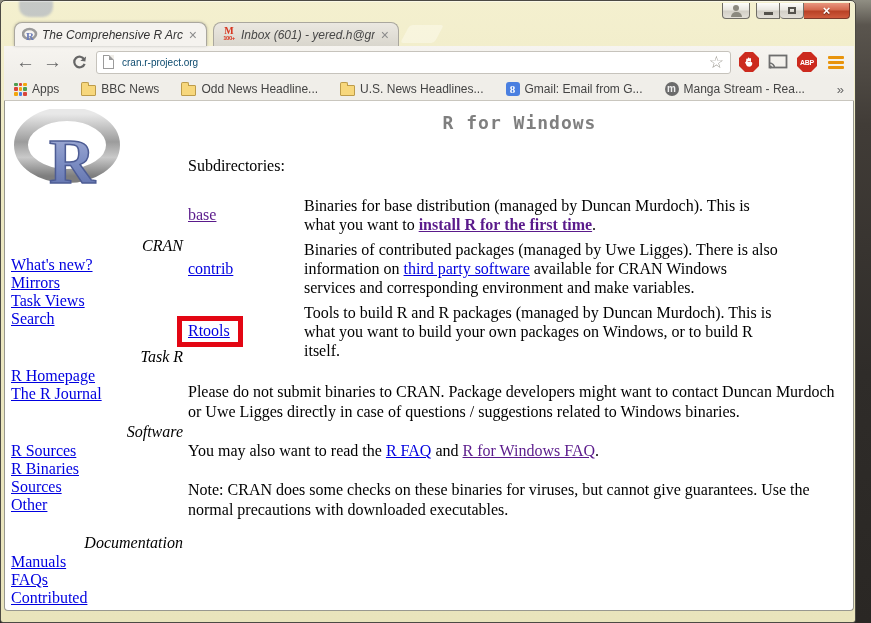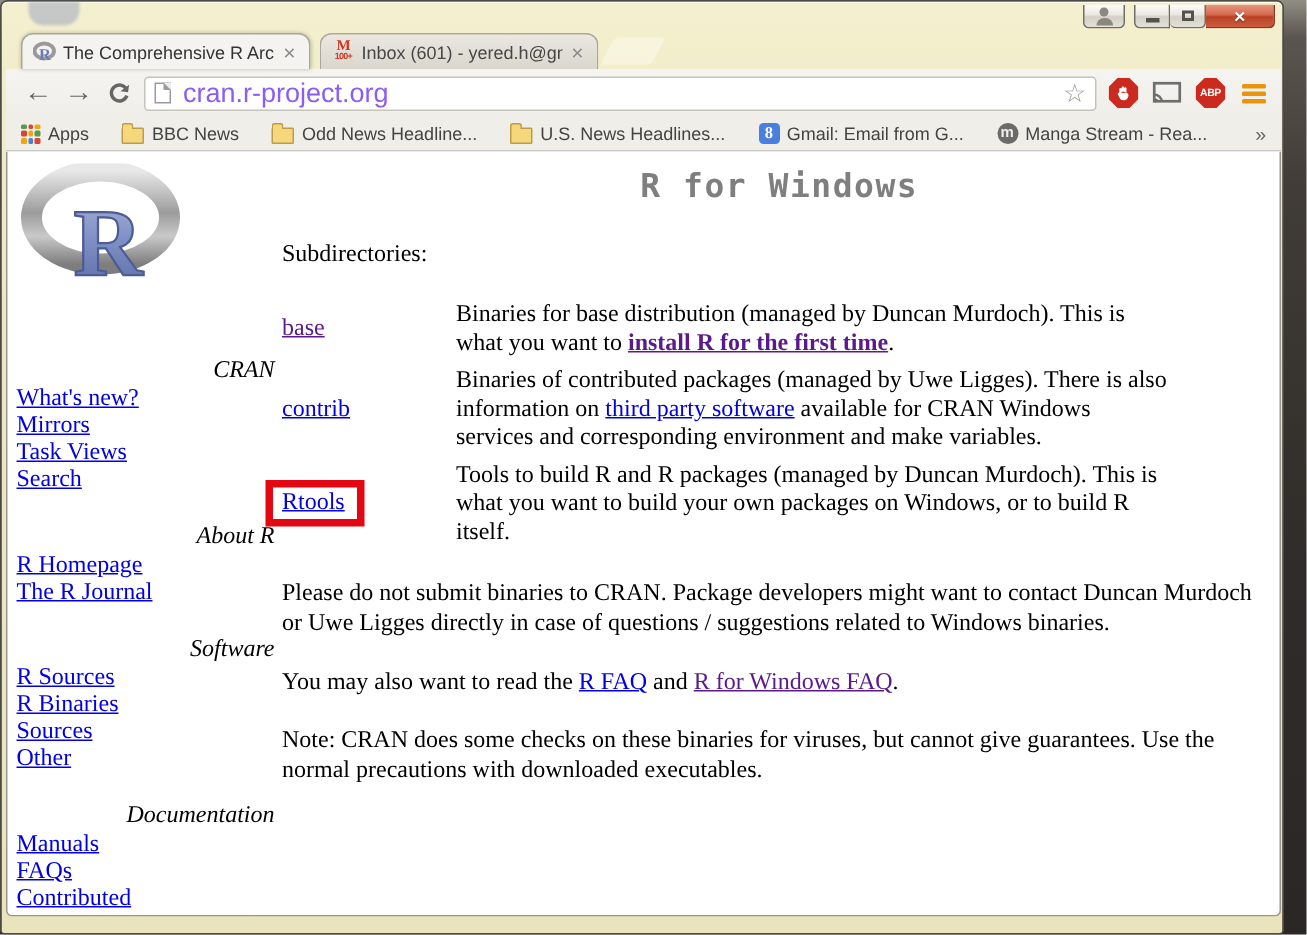--- a/index.html
+++ b/index.html
@@ -45,21 +45,21 @@
   
   .tabstrip { position:absolute; left:0; top:21px; width:100%; height:24px; }
   .tab {
     position:absolute; top:0; height:24px; border-radius:8px 8px 0 0;
     display:flex; align-items:center; padding:0 7px; font-size:12px; color:#333;
     border:1px solid #aaa79e; border-bottom:none; cursor:default;
   }
   .tab-active { left:13px; width:193px; background:#f5f3ef; z-index:3;
     box-shadow:0 0 3px rgba(0,0,0,.25); }
   .tab-inactive { left:212px; width:186px; background:linear-gradient(180deg,#ebe8e1,#d9d6cd); color:#474747; }
-  .tab-title { flex:1; white-space:nowrap; overflow:hidden; margin:0 4px; }
+  .tab-title { flex:1; white-space:nowrap; overflow:hidden; margin:0 4px;font-style:italic; }
   .tab-close { color:#8b8b8b; font-size:14px; line-height:12px; padding:0 2px; cursor:default; }
   .newtab-btn { position:absolute; left:404px; top:3px; width:34px; height:18px;
     background:rgba(252,250,235,.55); transform:skewX(-28deg); border-radius:3px; }
 
   
   .fav { width:16px; height:16px; position:relative; flex:0 0 16px; }
   .fav-r svg { display:block; }
   .fav-gmail { display:flex; flex-direction:column; align-items:center; }
   .gmail-m { color:#d7351f; font-weight:bold; font-size:10px; line-height:8px; font-family:"Liberation Serif",serif; }
   .gmail-badge { color:#d7351f; font-size:6px; font-weight:bold; line-height:7px; letter-spacing:-0.5px; }
@@ -72,21 +72,21 @@
   }
   .nav-ico { font-size:19px; font-weight:bold; color:#666; width:27px; text-align:center; cursor:default; }
   .reload-ico { width:26px; display:flex; justify-content:center; cursor:default; }
   .urlbox {
     flex:1; height:23px; background:#fff; border:1px solid #c6c3bc; border-radius:3px;
     display:flex; align-items:center; padding:0 6px; margin:0 8px 0 4px;
   }
   .doc-ico { width:11px; height:14px; background:#fff; border:1px solid #9b9b9b; position:relative; margin-right:8px; }
   .doc-ico:before { content:""; position:absolute; right:-1px; top:-1px; border-style:solid;
     border-width:0 5px 5px 0; border-color:transparent #f0eee9 #9b9b9b transparent; }
-  .url-text { flex:1; font-size:18px; color:#8b5cf6; }
+  .url-text { flex:1; font-size:10px; color:#0c4a6e; }
   .star-ico { color:#9b9890; font-size:17px; line-height:17px; cursor:default; }
   .ext-row { display:flex; align-items:center; gap:9px; }
   .octagon { width:20px; height:20px; background:#cc2a1e;
     clip-path:polygon(30% 0,70% 0,100% 30%,100% 70%,70% 100%,30% 100%,0 70%,0 30%);
     display:flex; align-items:center; justify-content:center; cursor:default; }
   .abp-txt { color:#fff; font-size:7px; font-weight:bold; letter-spacing:-0.3px; }
   .cast-ico { cursor:default; display:flex; }
   .menu-ico { display:flex; flex-direction:column; gap:2px; cursor:default; padding:2px; }
   .menu-bar { width:16px; height:3px; background:#e8940c; border-radius:1px; }
 
@@ -123,21 +123,21 @@
 
   .sidebar { position:absolute; left:6px; top:6px; width:172px; }
   .r-logo { margin:2px 0 0 2px; }
   .side-sec { margin-top:20px; }
   .side-sec.first { margin-top:42px; }
   .side-head { font-style:italic; margin-bottom:1px;text-align:right; }
   .side-link { display:block; line-height:18px; }
 
   .main { position:absolute; left:183px; top:4px; width:663px; }
   .page-title { text-align:center; font-family:"DejaVu Sans Mono", monospace;
-    font-weight:bold; font-size:22px; color:#7f7f7f; letter-spacing:1px; margin-top:7px; }
+    font-weight:bold; font-size:18px; color:#7f7f7f; letter-spacing:1px; margin-top:7px; }
   .subdirs { margin-top:24px; }
   .dir-table { border-collapse:collapse; margin-top:18px; }
   .dir-table td { vertical-align:middle; padding:3px 0; }
   .td-link { width:116px; }
   .td-desc { width:474px; line-height:19px; }
   .red-box { display:inline-block; border:5px solid #e30613; padding:1px 8px 2px 6px; margin-left:-11px; }
   .para { margin-top:19px; line-height:20px; }
   .b-link { font-weight:bold;text-align:center; }
 </style>
 </head>
@@ -289,21 +289,21 @@
 
         <div class="side-sec first">
           <div class="side-head">CRAN</div>
           <a class="side-link lnk">What's new?</a>
           <a class="side-link lnk">Mirrors</a>
           <a class="side-link lnk">Task Views</a>
           <a class="side-link lnk">Search</a>
         </div>
 
         <div class="side-sec">
-          <div class="side-head">About R</div>
+          <div class="side-head">Task R</div>
           <a class="side-link lnk">R Homepage</a>
           <a class="side-link lnk">The R Journal</a>
         </div>
 
         <div class="side-sec">
           <div class="side-head">Software</div>
           <a class="side-link lnk">R Sources</a>
           <a class="side-link lnk">R Binaries</a>
           <a class="side-link lnk">Sources</a>
           <a class="side-link lnk">Other</a>

